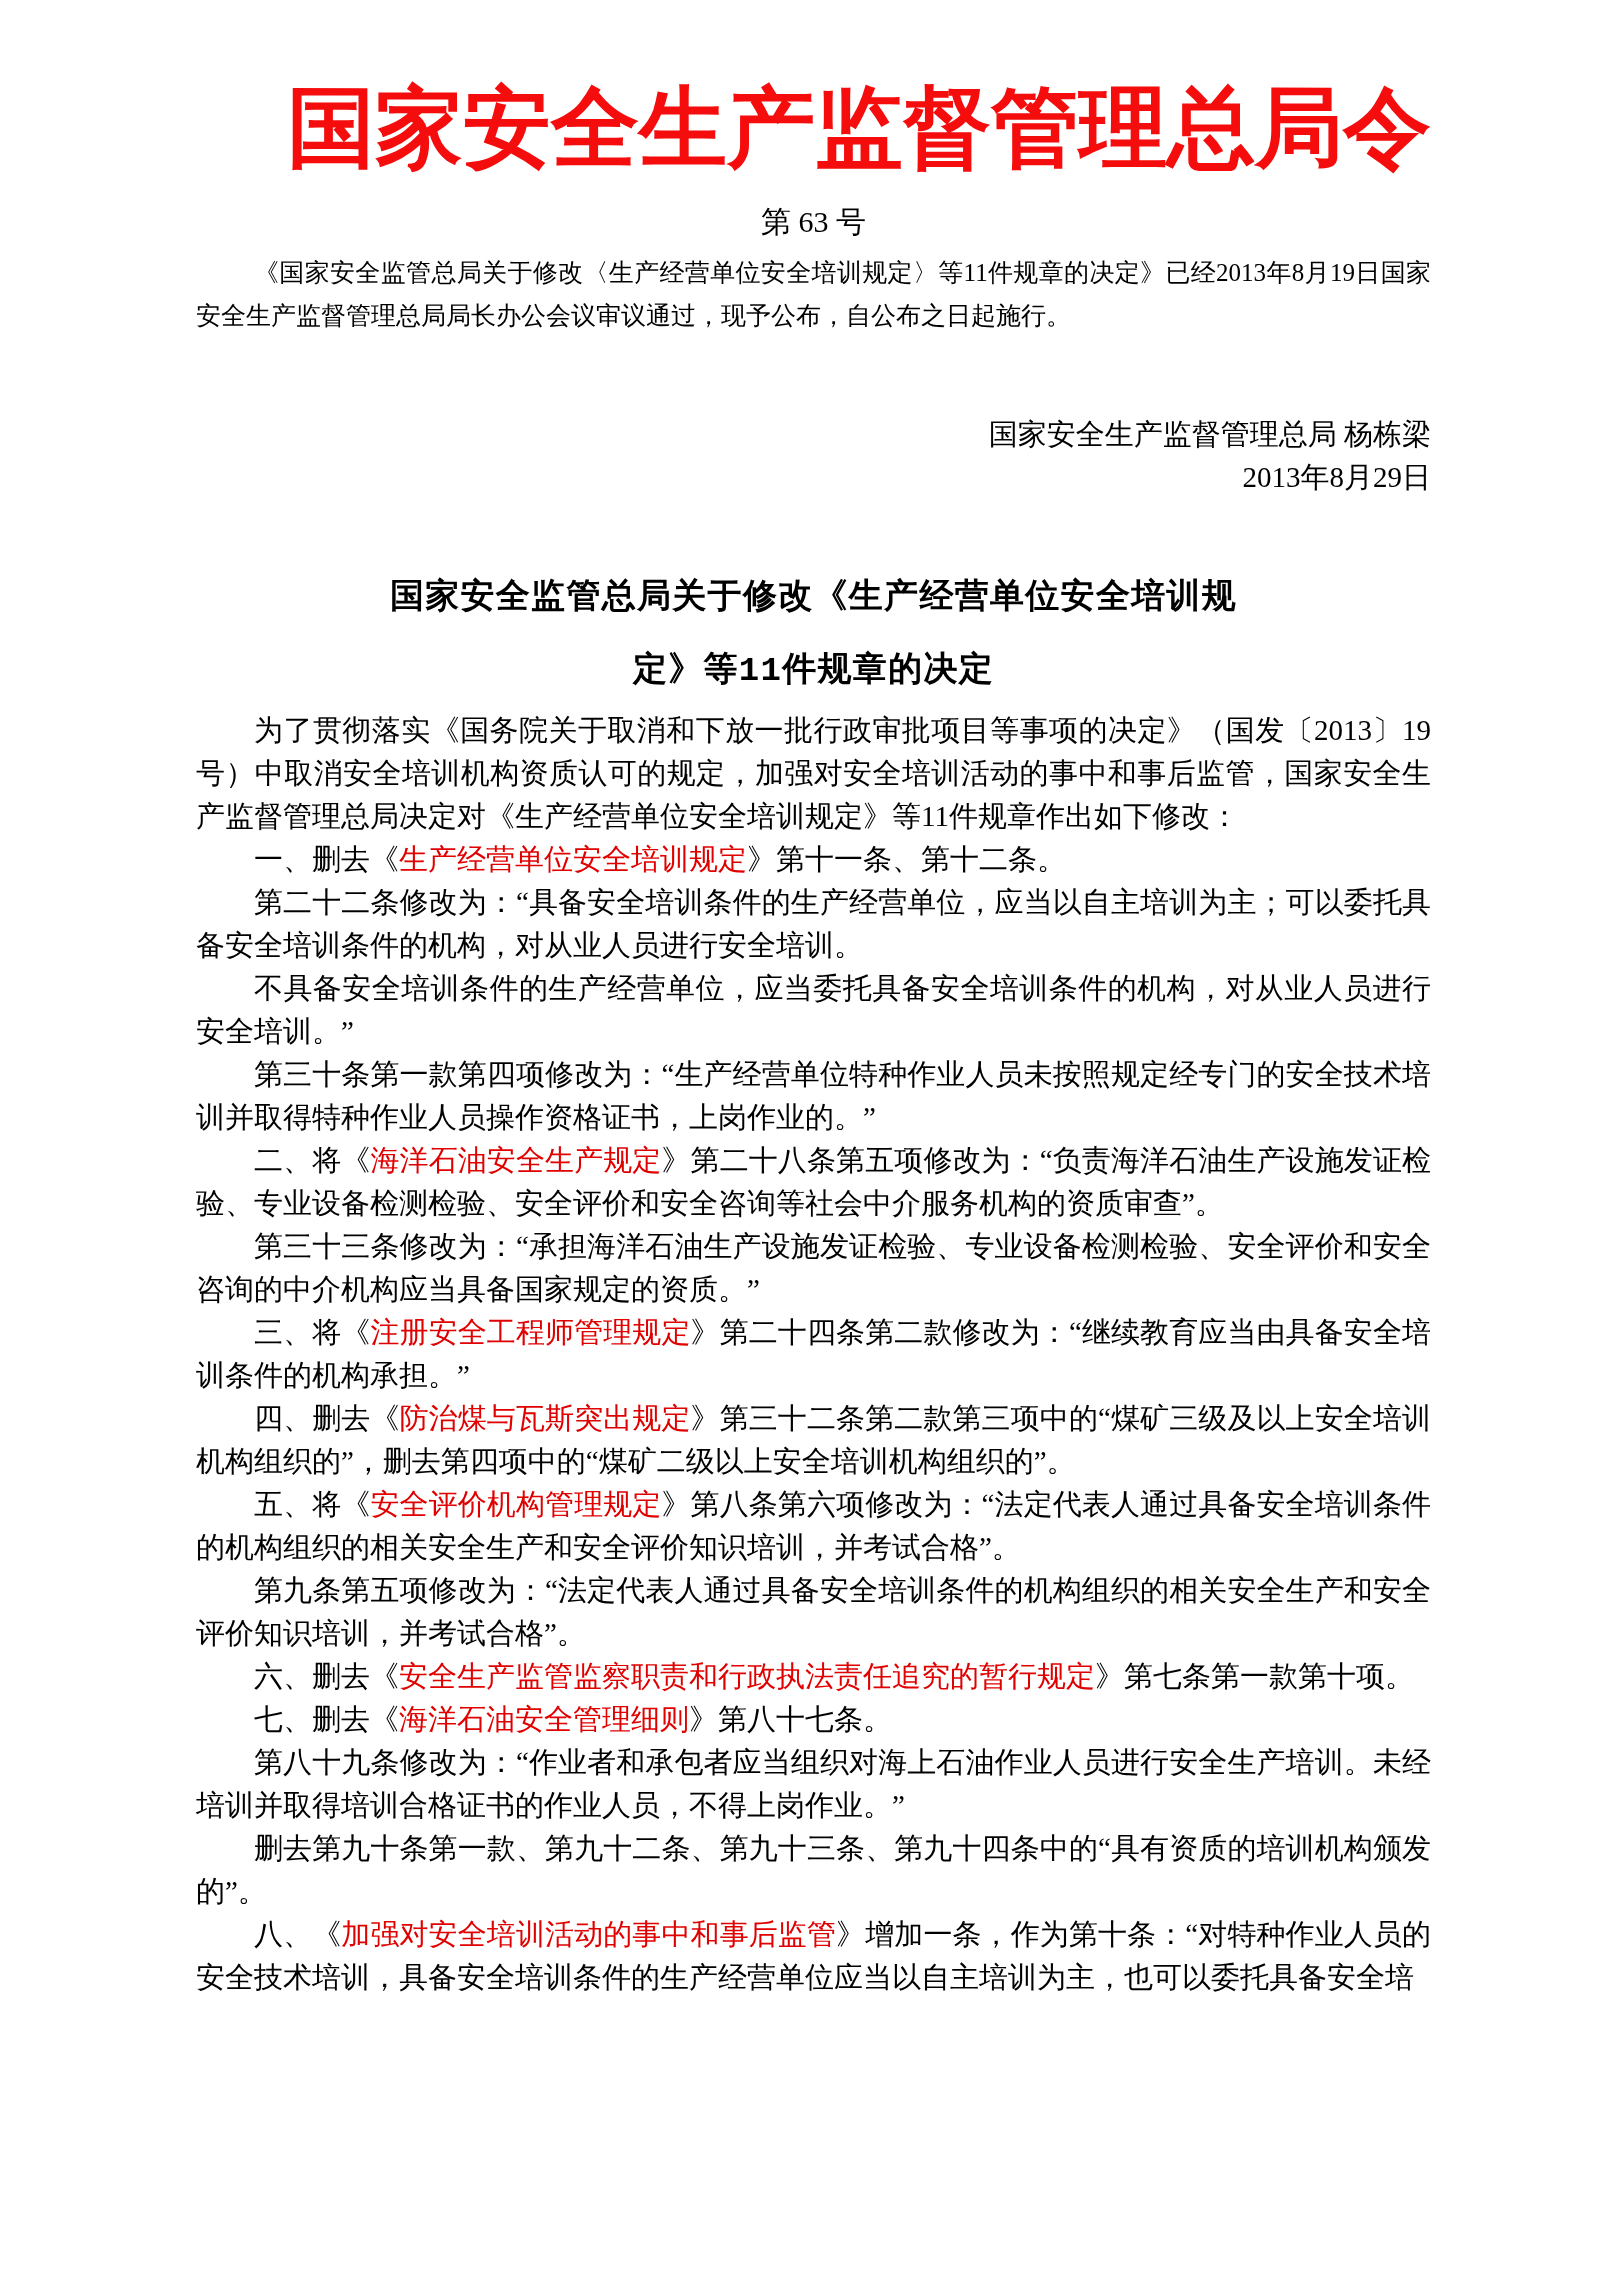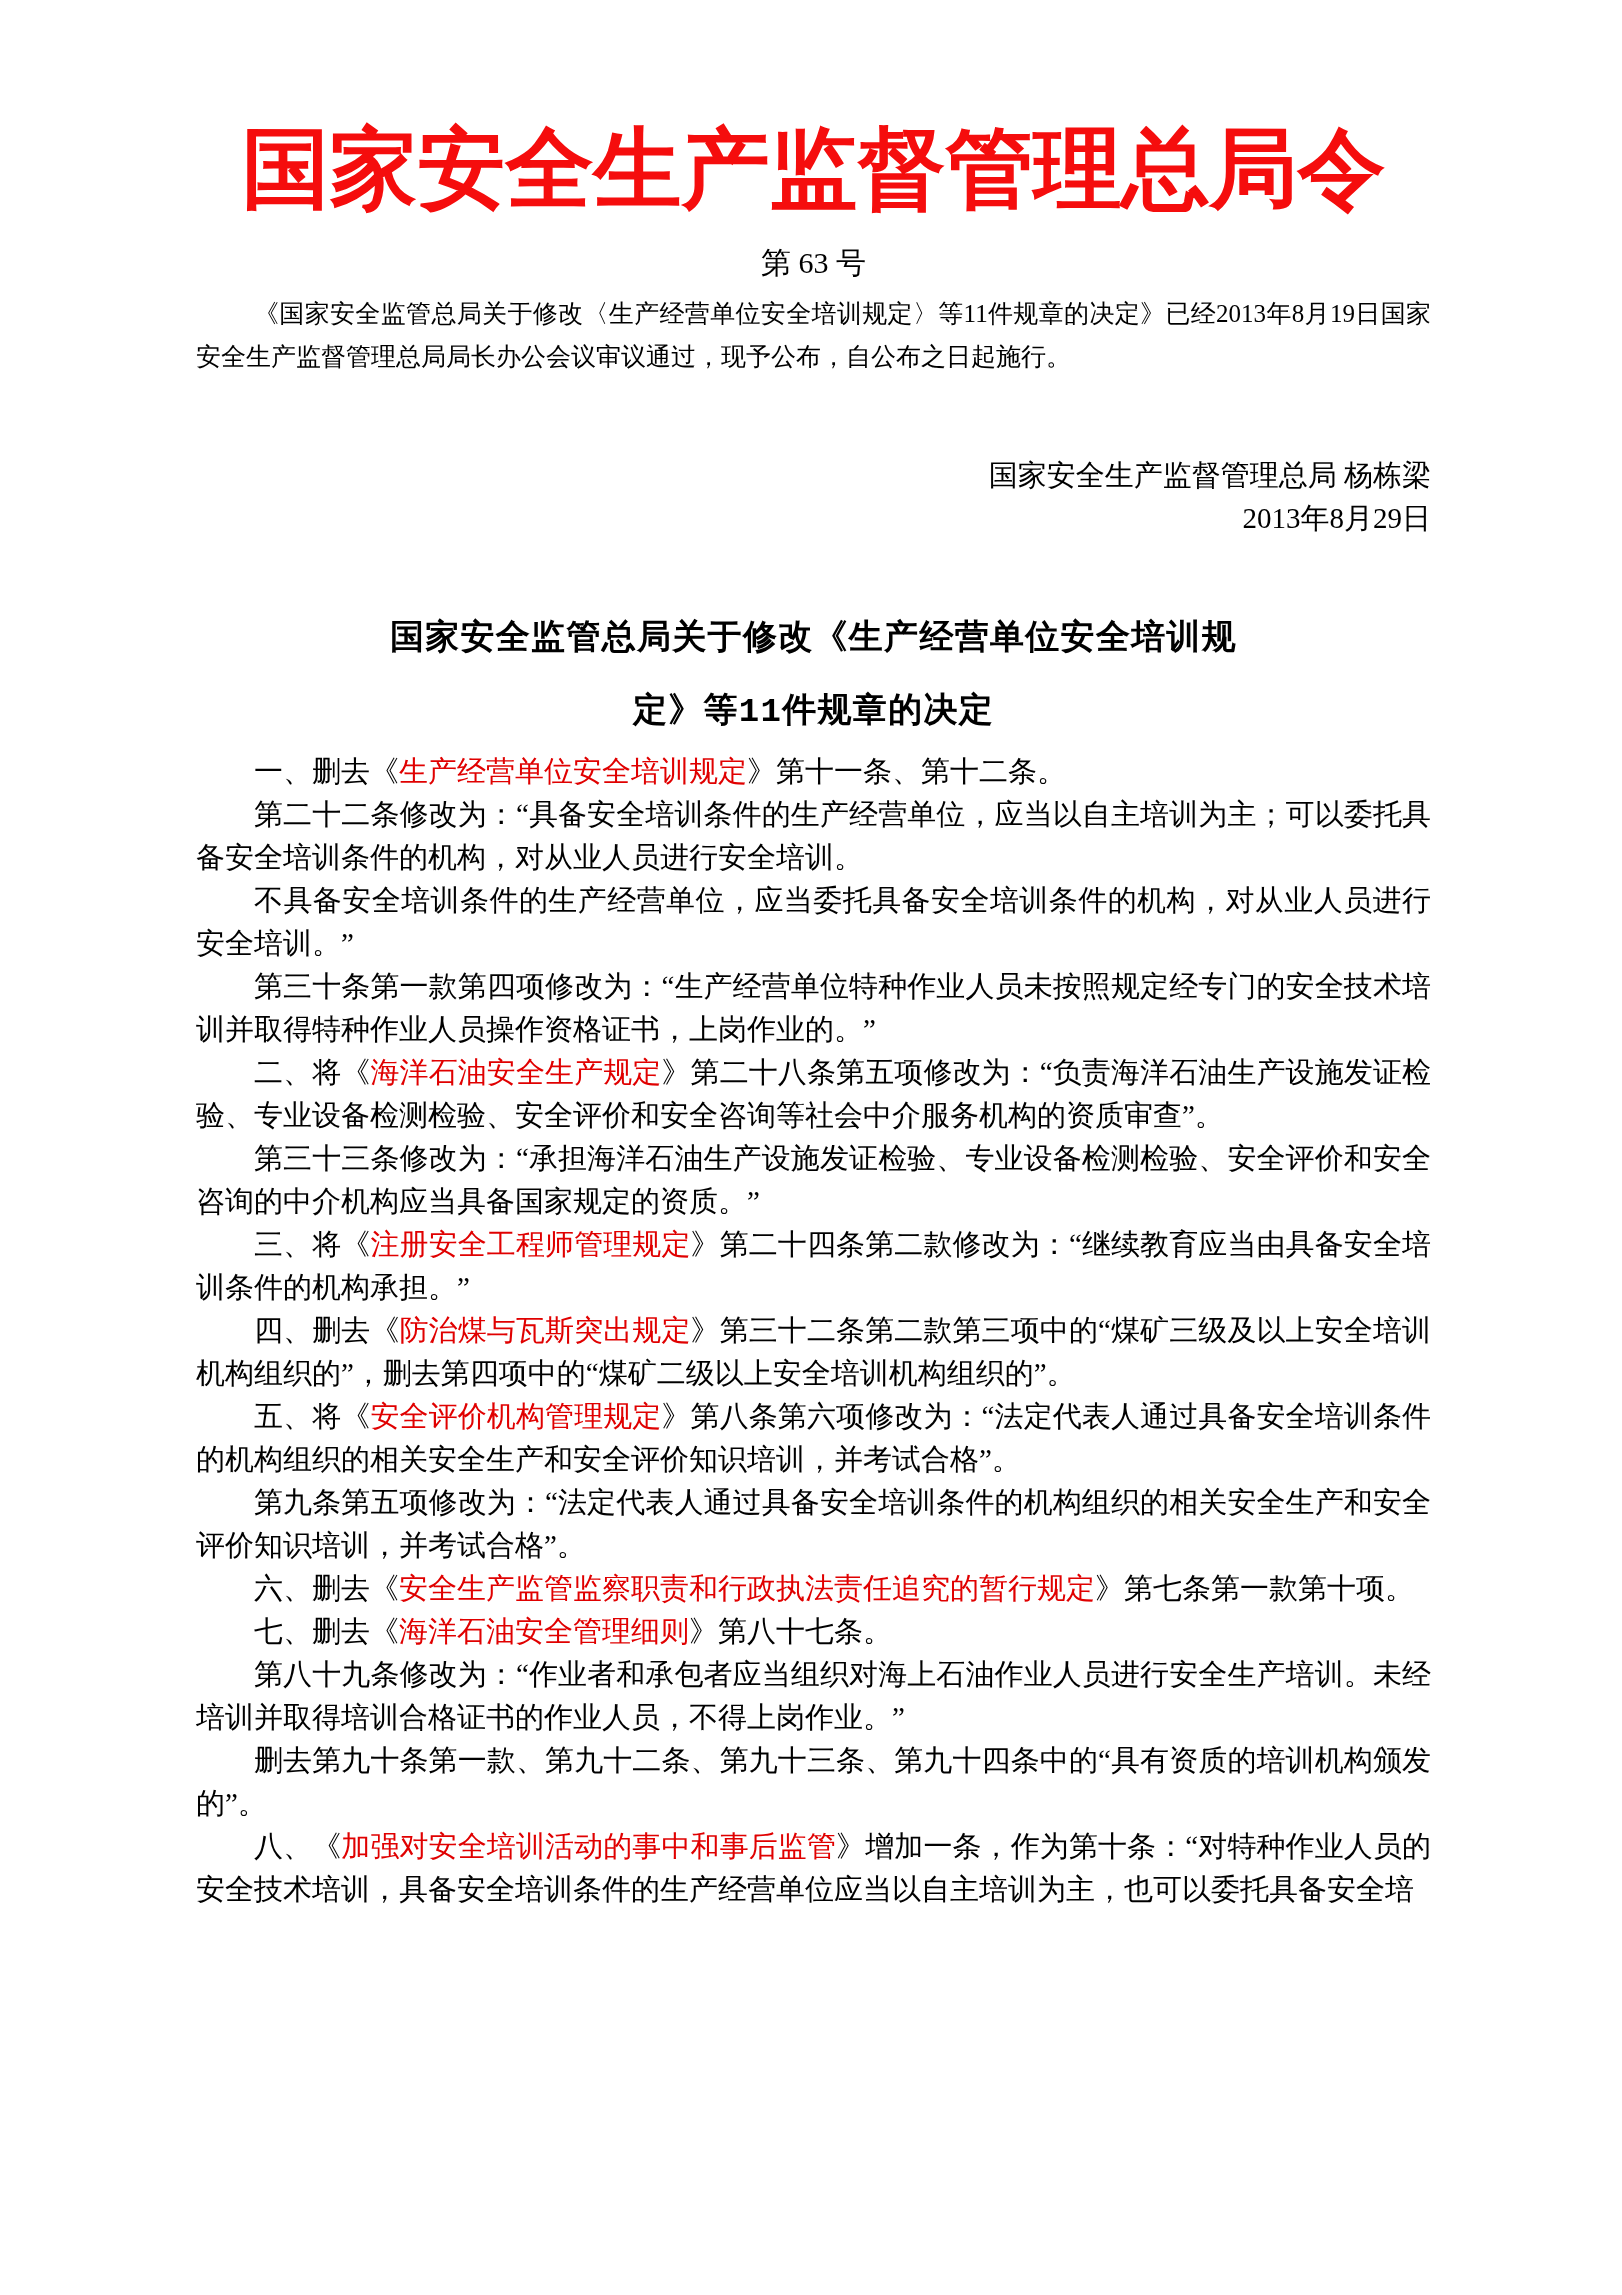--- a/index.html
+++ b/index.html
@@ -13,26 +13,26 @@
     height: 2295px;
     background: #ffffff;
     box-sizing: border-box;
     padding: 0 192px 0 196px;
     overflow: hidden;
     font-family: "Liberation Serif", "DejaVu Serif", serif;
     color: #000000;
   }
   .masthead {
     margin: 0;
-    padding-top: 113px;
+    padding-top: 72px;
     font-size: 88px;
     line-height: 113px;
     font-weight: 700;
     color: #f50d0d;
-    text-align: center;
+    text-align: right;
     white-space: nowrap;
     font-family: "Liberation Serif", "DejaVu Serif", serif;
   }
   .doc-number {
     margin-top: 16px;
     font-size: 30px;
     line-height: 41px;
     text-align: center;
   }
   .intro {
@@ -86,20 +86,21 @@
     <div>国家安全生产监督管理总局 杨栋梁</div>
     <div>2013年8月29日</div>
   </div>
 
   <div class="decision-title">
     <div>国家安全监管总局关于修改《生产经营单位安全培训规</div>
     <div>定》等11件规章的决定</div>
   </div>
 
   <div class="document-body">
+      <p><span>为了贯彻落实《国务院关于取消和下放一批行政审批项目等事项的决定》（国发〔2013〕19号）中取消安全培训机构资质认可的规定，加强对安全培训活动的事中和事后监管，国家安全生产监督管理总局决定对《生产经营单位安全培训规定》等11件规章作出如下修改：</span></p>
       <p><span>一、删去《</span><span class="red">生产经营单位安全培训规定</span><span>》第十一条、第十二条。</span></p>
       <p><span>第二十二条修改为：“具备安全培训条件的生产经营单位，应当以自主培训为主；可以委托具备安全培训条件的机构，对从业人员进行安全培训。</span></p>
       <p><span>不具备安全培训条件的生产经营单位，应当委托具备安全培训条件的机构，对从业人员进行安全培训。”</span></p>
       <p><span>第三十条第一款第四项修改为：“生产经营单位特种作业人员未按照规定经专门的安全技术培训并取得特种作业人员操作资格证书，上岗作业的。”</span></p>
       <p><span>二、将《</span><span class="red">海洋石油安全生产规定</span><span>》第二十八条第五项修改为：“负责海洋石油生产设施发证检验、专业设备检测检验、安全评价和安全咨询等社会中介服务机构的资质审查”。</span></p>
       <p><span>第三十三条修改为：“承担海洋石油生产设施发证检验、专业设备检测检验、安全评价和安全咨询的中介机构应当具备国家规定的资质。”</span></p>
       <p><span>三、将《</span><span class="red">注册安全工程师管理规定</span><span>》第二十四条第二款修改为：“继续教育应当由具备安全培训条件的机构承担。”</span></p>
       <p><span>四、删去《</span><span class="red">防治煤与瓦斯突出规定</span><span>》第三十二条第二款第三项中的“煤矿三级及以上安全培训机构组织的”，删去第四项中的“煤矿二级以上安全培训机构组织的”。</span></p>
       <p><span>五、将《</span><span class="red">安全评价机构管理规定</span><span>》第八条第六项修改为：“法定代表人通过具备安全培训条件的机构组织的相关安全生产和安全评价知识培训，并考试合格”。</span></p>
       <p><span>第九条第五项修改为：“法定代表人通过具备安全培训条件的机构组织的相关安全生产和安全评价知识培训，并考试合格”。</span></p>

